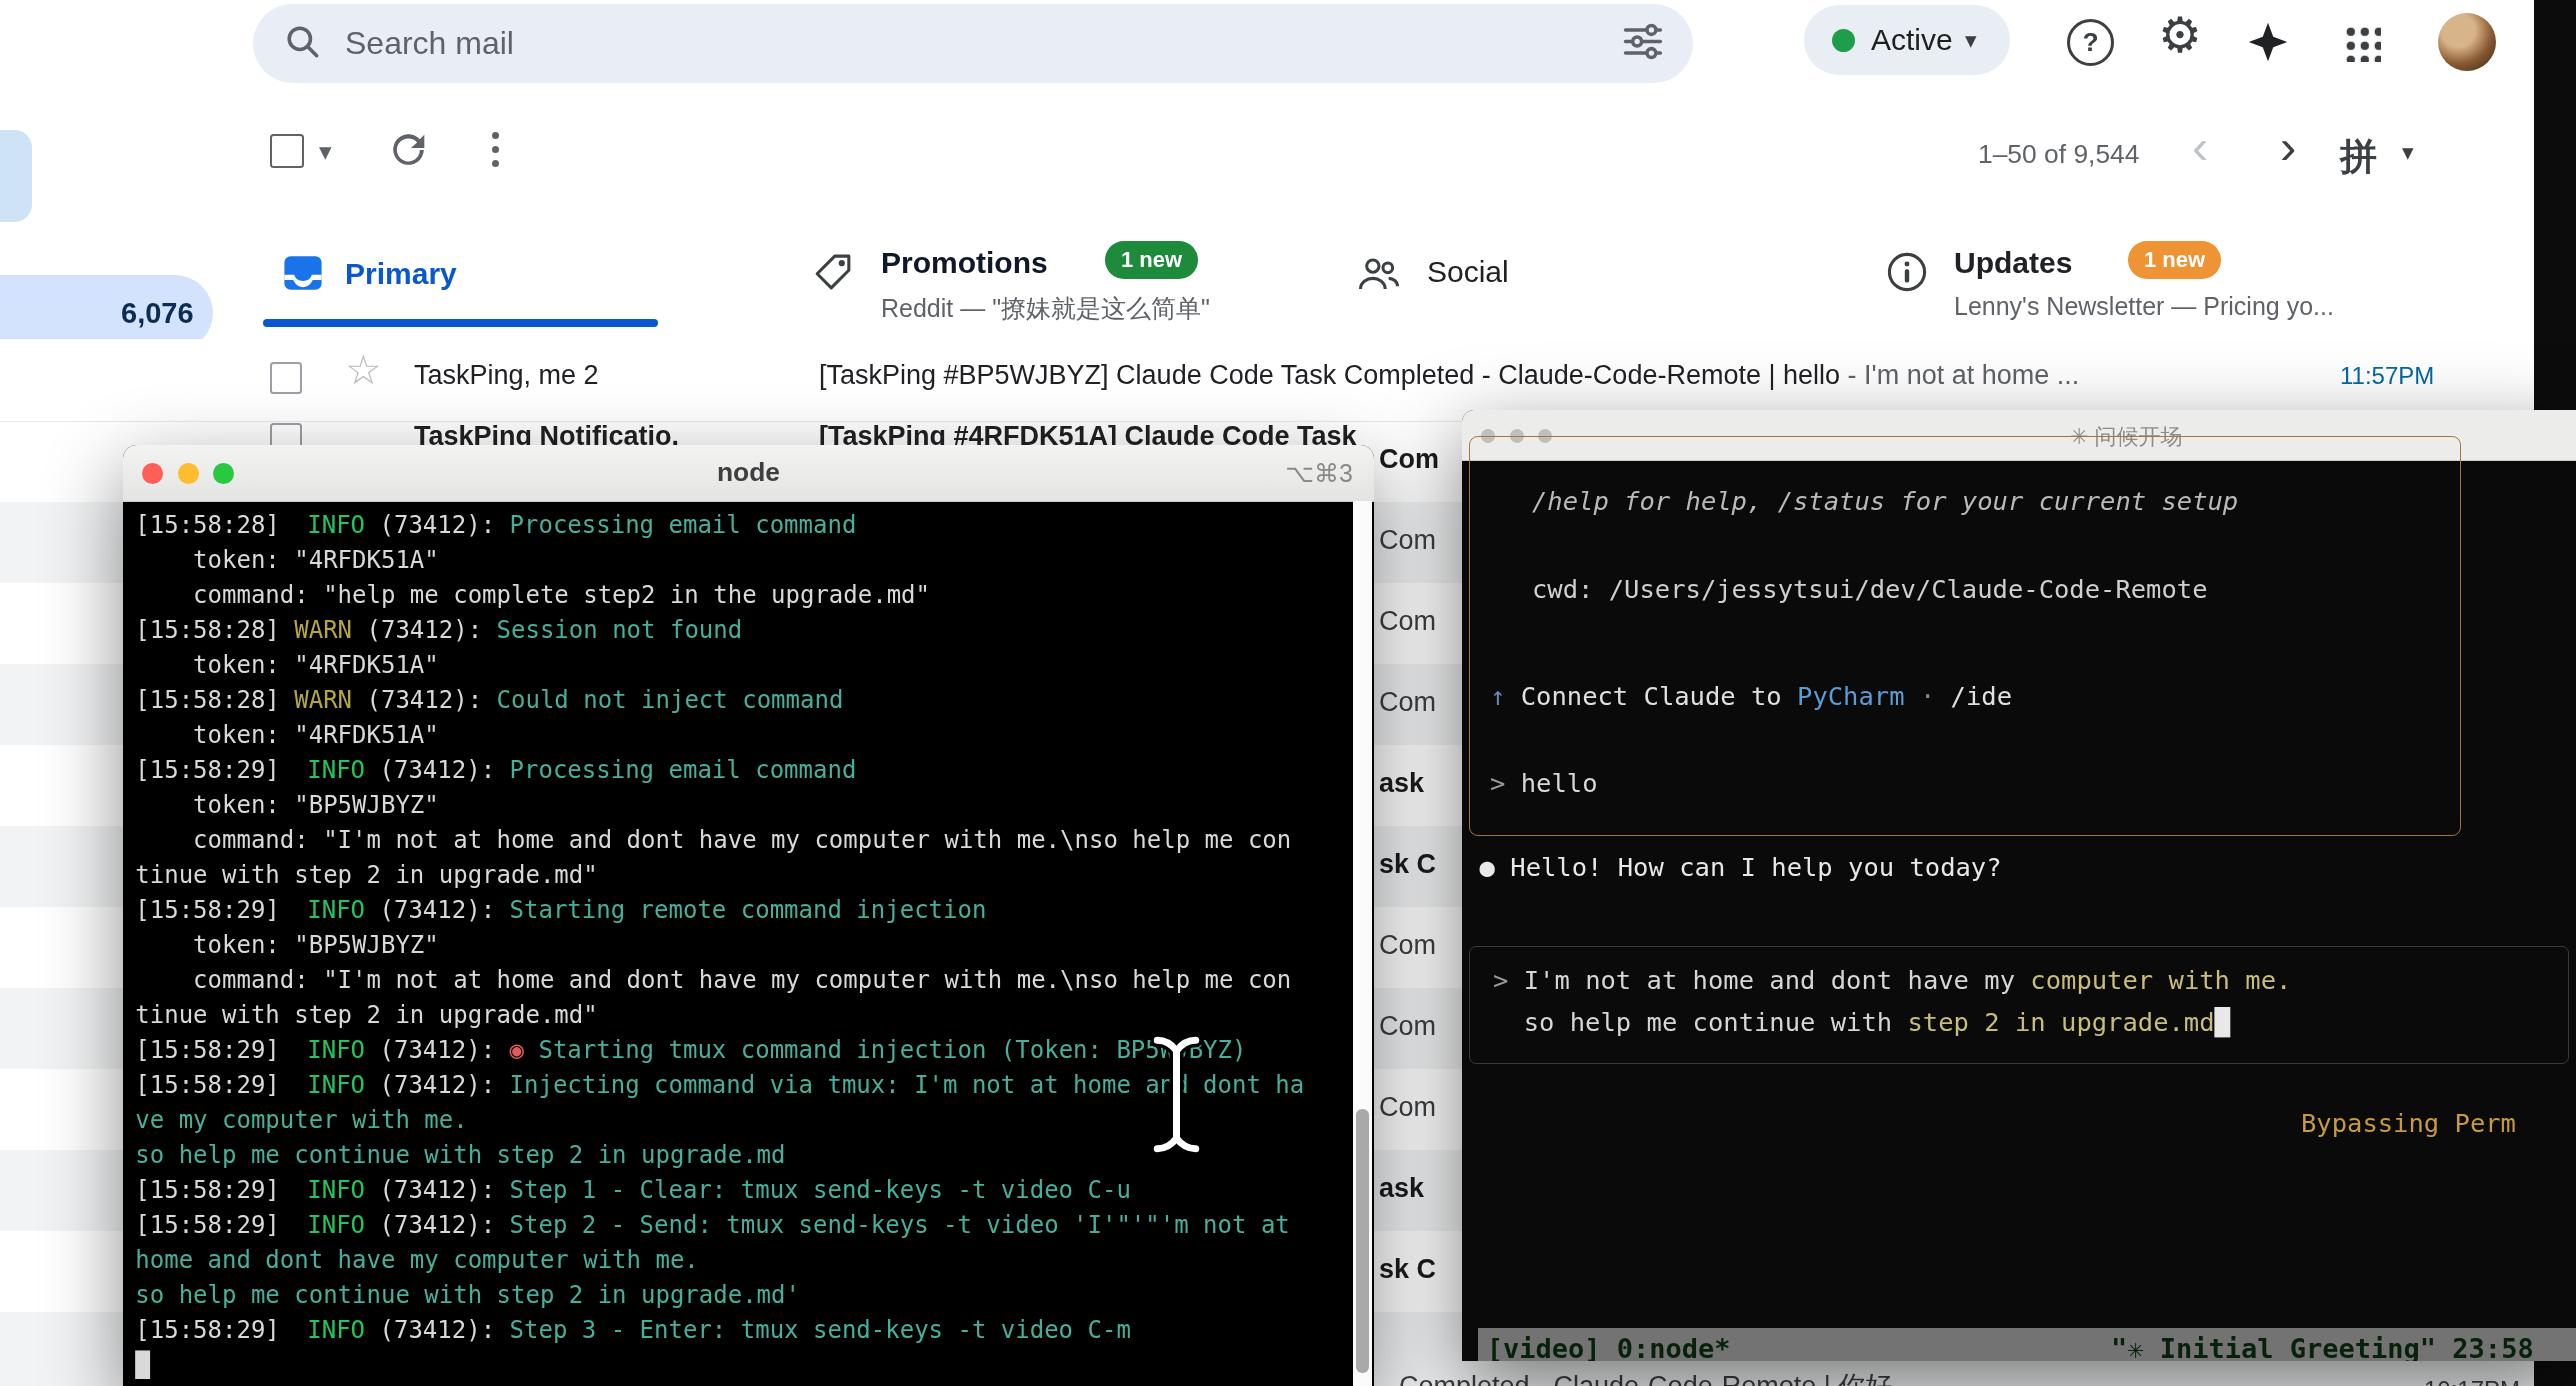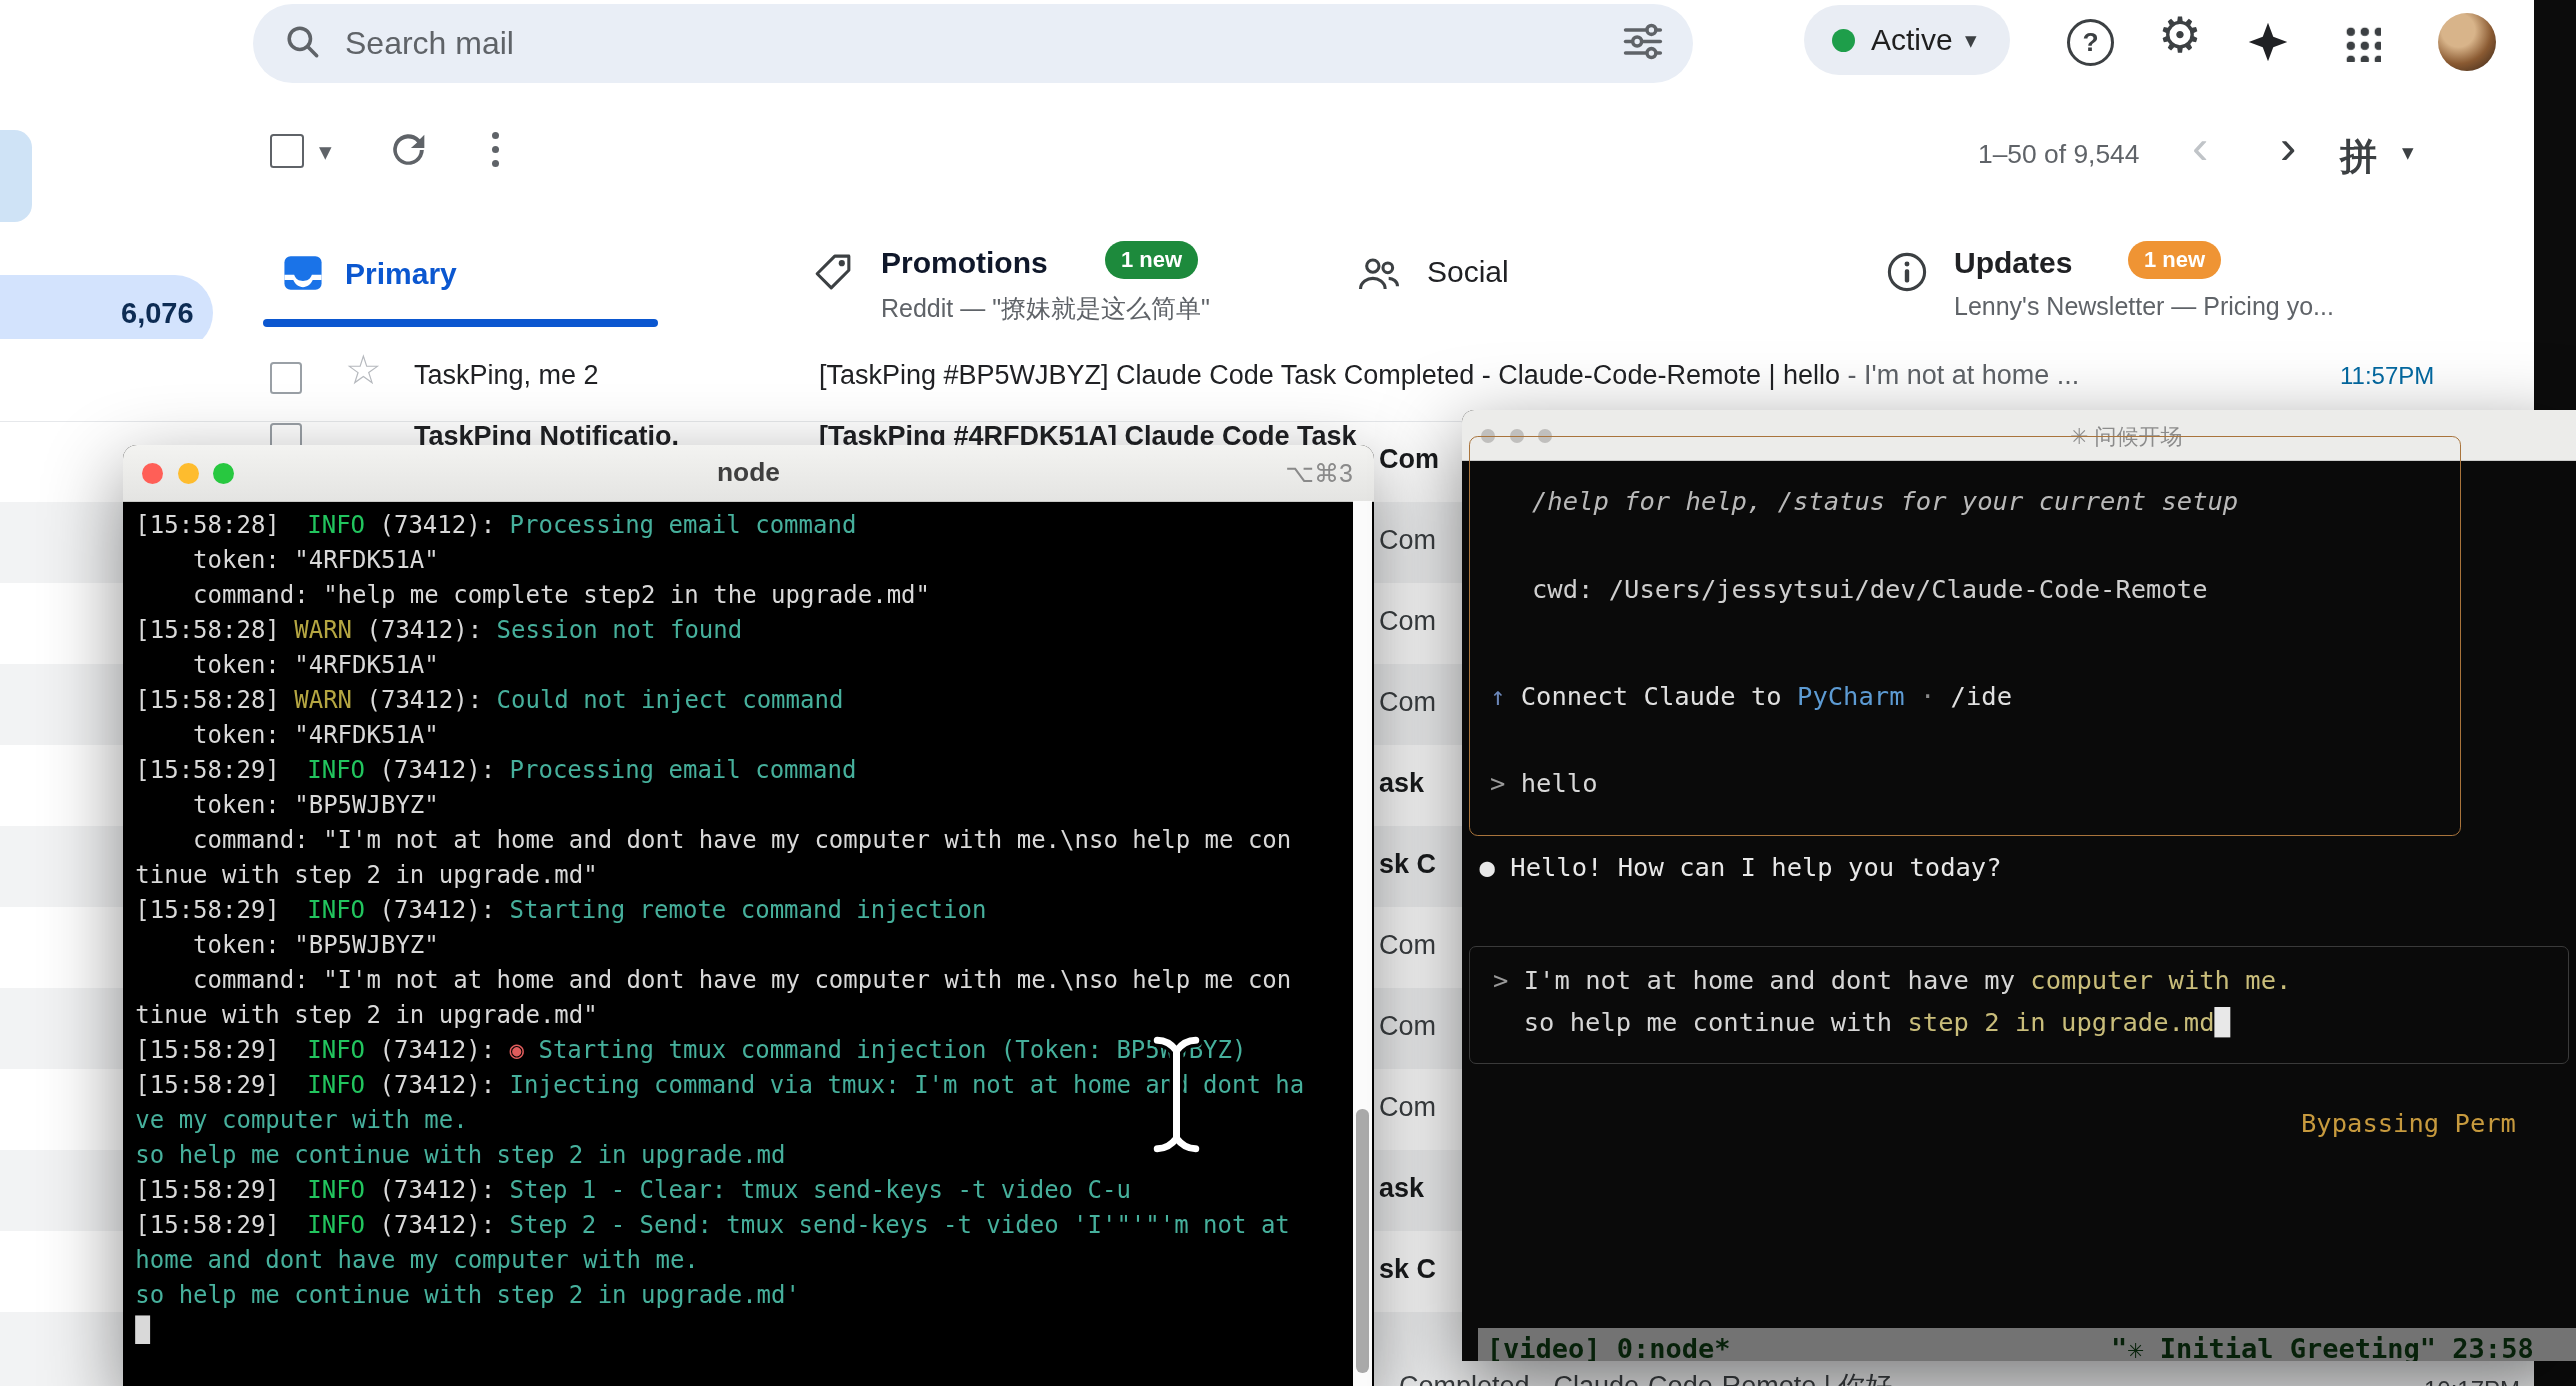--- a/index.html
+++ b/index.html
@@ -326,20 +326,21 @@
         <div class="tl-line"><span class="seg-w">    command: "I'm not at home and dont have my computer with me.\nso help me con</span></div>
         <div class="tl-line"><span class="seg-w">tinue with step 2 in upgrade.md"</span></div>
         <div class="tl-line"><span class="seg-w">[15:58:29] </span><span class="seg-g">INFO</span><span class="seg-w"> (73412): </span><span class="seg-r">◉ </span><span class="seg-t">Starting tmux command injection (Token: BP5WJBYZ)</span></div>
         <div class="tl-line"><span class="seg-w">[15:58:29] </span><span class="seg-g">INFO</span><span class="seg-w"> (73412): </span><span class="seg-t">Injecting command via tmux: I'm not at home and dont ha</span></div>
         <div class="tl-line"><span class="seg-t">ve my computer with me.</span></div>
         <div class="tl-line"><span class="seg-t">so help me continue with step 2 in upgrade.md</span></div>
         <div class="tl-line"><span class="seg-w">[15:58:29] </span><span class="seg-g">INFO</span><span class="seg-w"> (73412): </span><span class="seg-t">Step 1 - Clear: tmux send-keys -t video C-u</span></div>
         <div class="tl-line"><span class="seg-w">[15:58:29] </span><span class="seg-g">INFO</span><span class="seg-w"> (73412): </span><span class="seg-t">Step 2 - Send: tmux send-keys -t video 'I'"'"'m not at</span></div>
         <div class="tl-line"><span class="seg-t">home and dont have my computer with me.</span></div>
         <div class="tl-line"><span class="seg-t">so help me continue with step 2 in upgrade.md'</span></div>
+        <div class="tl-line"><span class="seg-w">[15:58:29] </span><span class="seg-g">INFO</span><span class="seg-w"> (73412): </span><span class="seg-t">Step 3 - Enter: tmux send-keys -t video C-m</span></div>
         <div class="tl-line"><span class="seg-w">█</span></div>
       </div>
     <div id="left-scroll-track">
       <div id="left-scroll-thumb"></div>
     </div>
   </div>
 
   <div class="abs" id="term-right">
     <div class="mac-titlebar">
       <span class="tr-dot" style="left:19.4px;"></span>

